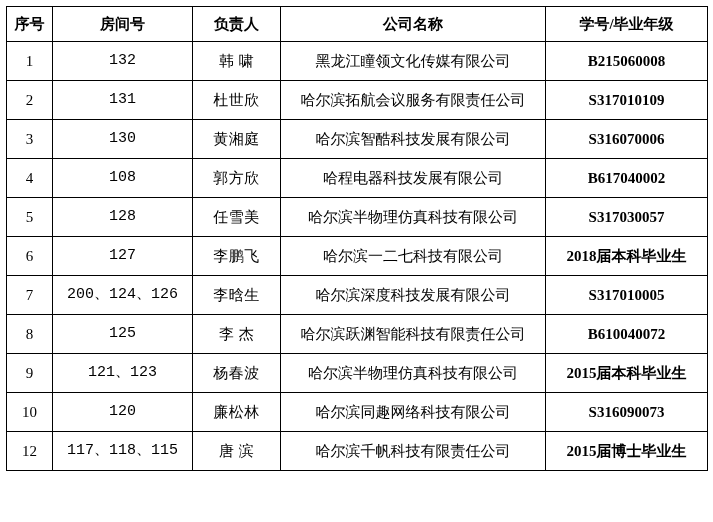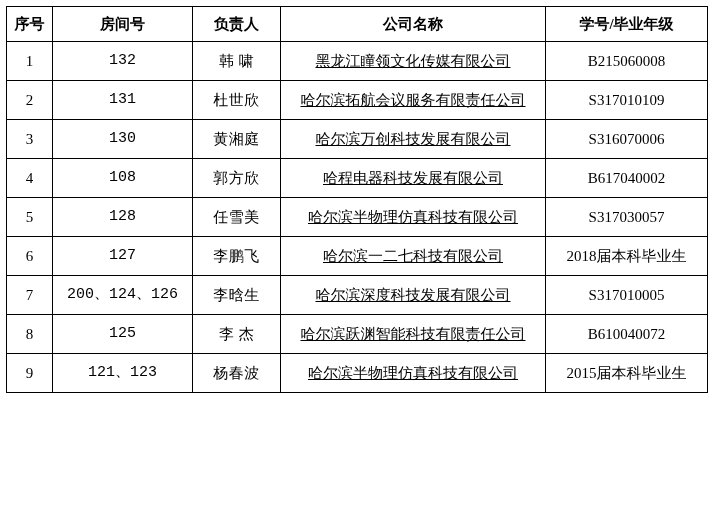--- a/index.html
+++ b/index.html
@@ -44,22 +44,22 @@
   }
   col.c-idx    { width: 46px; }
   col.c-room   { width: 140px; }
   col.c-person { width: 88px; }
   col.c-company{ width: 265px; }
   col.c-id     { width: 162px; }
 
   td.idx    { font-family: "Liberation Serif", serif; font-size: 15px; }
   td.room   { font-family: Liberation Mono, monospace; font-size: 15px; }
   td.person { letter-spacing: 0.5px; font-family: Liberation Serif, serif; }
-  td.company{ text-align: left; padding-left: 10px; text-decoration: underline; }
-  td.id     { font-family: "Liberation Serif", serif; font-size: 15px; }
+  td.company{ text-align: left; padding-left: 10px; }
+  td.id     { font-family: "Liberation Serif", serif; font-size: 15px; font-weight: bold; }
 </style>
 </head>
 <body>
 
 <div class="table-wrap">
   <table class="room-table">
     <colgroup>
       <col class="c-idx">
       <col class="c-room">
       <col class="c-person">
@@ -87,21 +87,21 @@
         <td class="idx">2</td>
         <td class="room">131</td>
         <td class="person">杜世欣</td>
         <td class="company">哈尔滨拓航会议服务有限责任公司</td>
         <td class="id">S317010109</td>
       </tr>
       <tr>
         <td class="idx">3</td>
         <td class="room">130</td>
         <td class="person">黄湘庭</td>
-        <td class="company">哈尔滨万创科技发展有限公司</td>
+        <td class="company">哈尔滨智酷科技发展有限公司</td>
         <td class="id">S316070006</td>
       </tr>
       <tr>
         <td class="idx">4</td>
         <td class="room">108</td>
         <td class="person">郭方欣</td>
         <td class="company">哈程电器科技发展有限公司</td>
         <td class="id">B617040002</td>
       </tr>
       <tr>
@@ -132,15 +132,29 @@
         <td class="company">哈尔滨跃渊智能科技有限责任公司</td>
         <td class="id">B610040072</td>
       </tr>
       <tr>
         <td class="idx">9</td>
         <td class="room">121、123</td>
         <td class="person">杨春波</td>
         <td class="company">哈尔滨半物理仿真科技有限公司</td>
         <td class="id">2015届本科毕业生</td>
       </tr>
+      <tr>
+        <td class="idx">10</td>
+        <td class="room">120</td>
+        <td class="person">廉松林</td>
+        <td class="company">哈尔滨同趣网络科技有限公司</td>
+        <td class="id">S316090073</td>
+      </tr>
+      <tr>
+        <td class="idx">12</td>
+        <td class="room">117、118、115</td>
+        <td class="person">唐 滨</td>
+        <td class="company">哈尔滨千帆科技有限责任公司</td>
+        <td class="id">2015届博士毕业生</td>
+      </tr>
     </tbody>
   </table>
 </div>
 
 </body></html>

